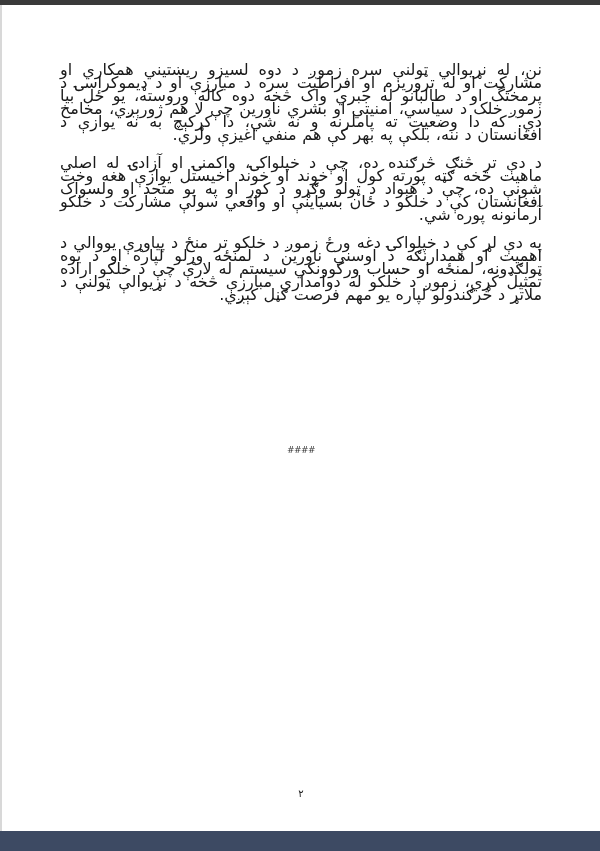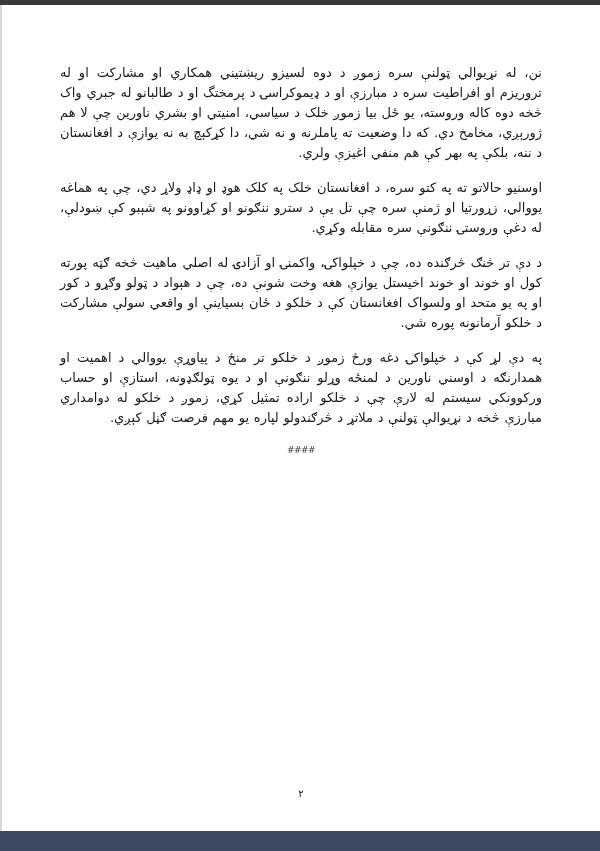--- a/index.html
+++ b/index.html
@@ -72,22 +72,22 @@
     direction: rtl;
     text-align: justify;
     text-align-last: right;
   }
 
   .para {
     direction: rtl;
     text-align: justify;
     text-align-last: right;
     font-family: "DejaVu Sans", sans-serif;
-    font-size: 13px;
-    line-height: 20px;
+    font-size: 16px;
+    line-height: 13px;
     color: #1a1a1a;
     margin: 0 0 15px 0;
     letter-spacing: 0;
     word-spacing: 0.5px;
   }
 
   .para:last-of-type {
     margin-bottom: 0;
   }
 
@@ -122,23 +122,22 @@
 <div id="viewer">
 
   <div class="chrome-top"></div>
 
   <div class="page-edge-left"></div>
 
   <div class="page">
 
     <div class="page-body">
       <p class="para">نن، له نړیوالي ټولنې سره زموږ د دوه لسیزو ریښتیني همکاري او مشارکت او له تروریزم او افراطیت سره د مبارزې او د ډیموکراسۍ د پرمختگ او د طالبانو له جبري واک څخه دوه کاله وروسته، یو ځل بیا زموږ خلک د سیاسي، امنیتي او بشري ناورین چې لا هم ژورېږي، مخامخ دي. که دا وضعیت ته پاملرنه و نه شي، دا کړکېچ به نه یوازې د افغانستان د ننه، بلکې په بهر کې هم منفي اغیزې ولري.</p>
-      <p class="para">اوسنیو حالاتو ته په کتو سره، د افغانستان خلک په کلک هوډ او ډاډ ولاړ دي، چې په هماغه یووالي، زړورتیا او ژمنې سره چې تل یې د سترو ننګونو او کړاوونو په شېبو کې ښودلې، له دغې وروستۍ ننګونې سره مقابله وکړي.</p>
       <p class="para">د دې تر څنګ څرګنده ده، چې د خپلواکۍ، واکمنۍ او آزادۍ له اصلي ماهیت څخه ګټه پورته کول او خوند او خوند اخیستل یوازې هغه وخت شونې ده، چې د هېواد د ټولو وګړو د کور او په یو متحد او ولسواک افغانستان کې د خلکو د ځان بسیاینې او واقعي سولې مشارکت د خلکو آرمانونه پوره شي.</p>
-      <p class="para">په دې لړ کې د خپلواکۍ دغه ورځ زموږ د خلکو تر منځ د پیاوړې یووالي د اهمیت او همدارنګه د اوسني ناورین د لمنځه وړلو ننګونې او د یوه ټولګډونه، استازې او حساب ورکوونکي سیستم له لارې چې د خلکو اراده تمثیل کړي، زموږ د خلکو له دوامداري مبارزې څخه د نړیوالې ټولنې د ملاتړ د څرګندولو لپاره یو مهم فرصت ګڼل کېږي.</p>
+      <p class="para">په دې لړ کې د خپلواکۍ دغه ورځ زموږ د خلکو تر منځ د پیاوړې یووالي د اهمیت او همدارنګه د اوسني ناورین د لمنځه وړلو لپاره او د یوه ټولګډونه، لمنځه او حساب ورکوونکي سیستم له لارې چې د خلکو اراده تمثیل کړي، زموږ د خلکو له دوامداري مبارزې څخه د نړیوالې ټولنې د ملاتړ د څرګندولو لپاره یو مهم فرصت ګڼل کېږي.</p>
     </div>
 
     <div class="end-marker">####</div>
 
     <div class="page-number">۲</div>
 
   </div>
 
   <div class="chrome-bottom"></div>
 

